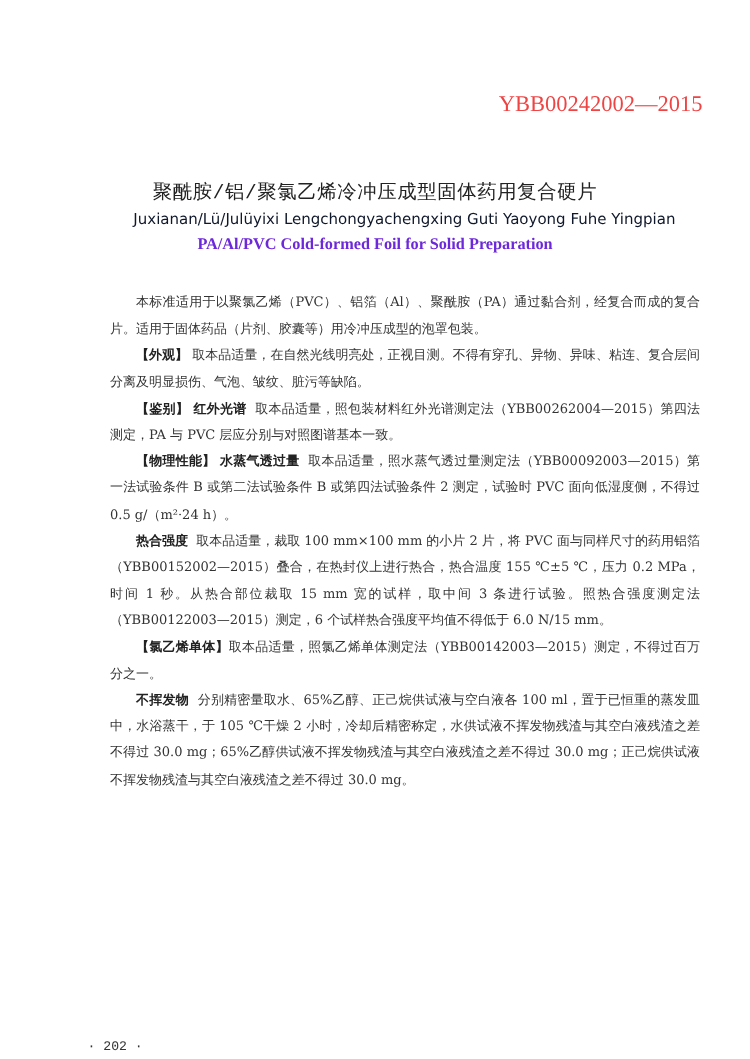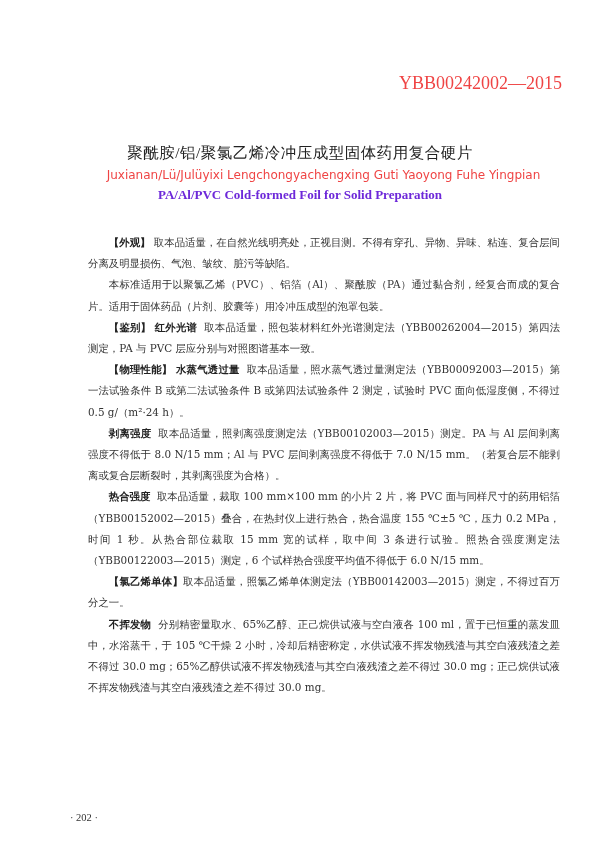--- a/index.html
+++ b/index.html
@@ -6,52 +6,51 @@
     body {
       width: 600px; height: 847px; position: relative; overflow: hidden;
       font-family: "DejaVu Serif", "Liberation Serif", serif;
       color: #2a2a2a;
     }
     .std-code {
       position: absolute; right: 38px; top: 73px;
       font-family: "Liberation Serif", serif; font-size: 18px; color: #ef4444;
     }
     .title-block { position: absolute; left: 0; top: 143px; width: 600px; text-align: center; }
-    .title-cn { font-family: Liberation Serif, serif; font-size: 15.5px; color: #222; letter-spacing: 0.5px; }
-    .title-py { font-family: "DejaVu Sans", sans-serif; font-size: 12px; color: #ef4444; margin-top: 4px; padding-left: 47px; }
+    .title-cn { font-family: Liberation Mono, monospace; font-size: 15.5px; color: #222; letter-spacing: 0.5px; }
+    .title-py { font-family: "DejaVu Sans", sans-serif; font-size: 12px; color: #0f172a; margin-top: 4px; padding-left: 47px; }
     .title-en { font-family: "Liberation Serif", serif; font-weight: bold; font-size: 13px; color: #6d28d9; margin-top: 5px; }
     .body-text {
       position: absolute; left: 88px; top: 232px; width: 472px;
       font-size: 10.4px; line-height: 21.2px; color: #333;
       text-align: justify;
     }
     .body-text p { margin: 0; text-indent: 2em; }
     .hd { font-family: "DejaVu Sans", sans-serif; font-weight: bold; color: #222; }
     .sub { font-family: "DejaVu Sans", sans-serif; font-weight: bold; color: #222; }
     .page-num {
-      position: absolute; left: 70px; top: 812px;
-      font-family: Liberation Serif, serif; font-size: 10.5px; color: #333;
+      position: absolute; left: 70px; top: 832px;
+      font-family: Liberation Mono, monospace; font-size: 10.5px; color: #333;
     }
   </style>
 </head>
 <body>
 
 <div class="std-code">YBB00242002—2015</div>
 
 <div class="title-block">
   <div class="title-cn">聚酰胺/铝/聚氯乙烯冷冲压成型固体药用复合硬片</div>
   <div class="title-py">Juxianan/Lü/Julüyixi Lengchongyachengxing Guti Yaoyong Fuhe Yingpian</div>
   <div class="title-en">PA/Al/PVC Cold-formed Foil for Solid Preparation</div>
 </div>
 
 <div class="body-text">
+  <p><span>本标准适用于以聚氯乙烯（PVC）、铝箔（Al）、聚酰胺（PA）通过黏合剂，经复合而成的复合片。适用于固体药品（片剂、胶囊等）用冷冲压成型的泡罩包装。</span></p>
   <p><span class="hd">【外观】</span> <span>取本品适量，在自然光线明亮处，正视目测。不得有穿孔、异物、异味、粘连、复合层间分离及明显损伤、气泡、皱纹、脏污等缺陷。</span></p>
-  <p><span>本标准适用于以聚氯乙烯（PVC）、铝箔（Al）、聚酰胺（PA）通过黏合剂，经复合而成的复合片。适用于固体药品（片剂、胶囊等）用冷冲压成型的泡罩包装。</span></p>
   <p><span class="hd">【鉴别】</span> <span class="sub">红外光谱</span>&nbsp;&nbsp;<span>取本品适量，照包装材料红外光谱测定法（YBB00262004—2015）第四法测定，PA 与 PVC 层应分别与对照图谱基本一致。</span></p>
   <p><span class="hd">【物理性能】</span> <span class="sub">水蒸气透过量</span>&nbsp;&nbsp;<span>取本品适量，照水蒸气透过量测定法（YBB00092003—2015）第一法试验条件 B 或第二法试验条件 B 或第四法试验条件 2 测定，试验时 PVC 面向低湿度侧，不得过 0.5 g/（m²·24 h）。</span></p>
-  <p><span class="sub">剥离强度</span>&nbsp;&nbsp;<span>取本品适量，照剥离强度测定法（YBB00102003—2015）测定。PA 与 Al 层间剥离强度不得低于 8.0 N/15 mm；Al 与 PVC 层间剥离强度不得低于 7.0 N/15 mm。（若复合层不能剥离或复合层断裂时，其剥离强度为合格）。</span></p>
   <p><span class="sub">热合强度</span>&nbsp;&nbsp;<span>取本品适量，裁取 100 mm×100 mm 的小片 2 片，将 PVC 面与同样尺寸的药用铝箔（YBB00152002—2015）叠合，在热封仪上进行热合，热合温度 155 ℃±5 ℃，压力 0.2 MPa，时间 1 秒。从热合部位裁取 15 mm 宽的试样，取中间 3 条进行试验。照热合强度测定法（YBB00122003—2015）测定，6 个试样热合强度平均值不得低于 6.0 N/15 mm。</span></p>
   <p><span class="hd">【氯乙烯单体】</span><span>取本品适量，照氯乙烯单体测定法（YBB00142003—2015）测定，不得过百万分之一。</span></p>
   <p><span class="sub">不挥发物</span>&nbsp;&nbsp;<span>分别精密量取水、65%乙醇、正己烷供试液与空白液各 100 ml，置于已恒重的蒸发皿中，水浴蒸干，于 105 ℃干燥 2 小时，冷却后精密称定，水供试液不挥发物残渣与其空白液残渣之差不得过 30.0 mg；65%乙醇供试液不挥发物残渣与其空白液残渣之差不得过 30.0 mg；正己烷供试液不挥发物残渣与其空白液残渣之差不得过 30.0 mg。</span></p>
 
 </div>
 
 <div class="page-num">· 202 ·</div>
 
 </body></html>

